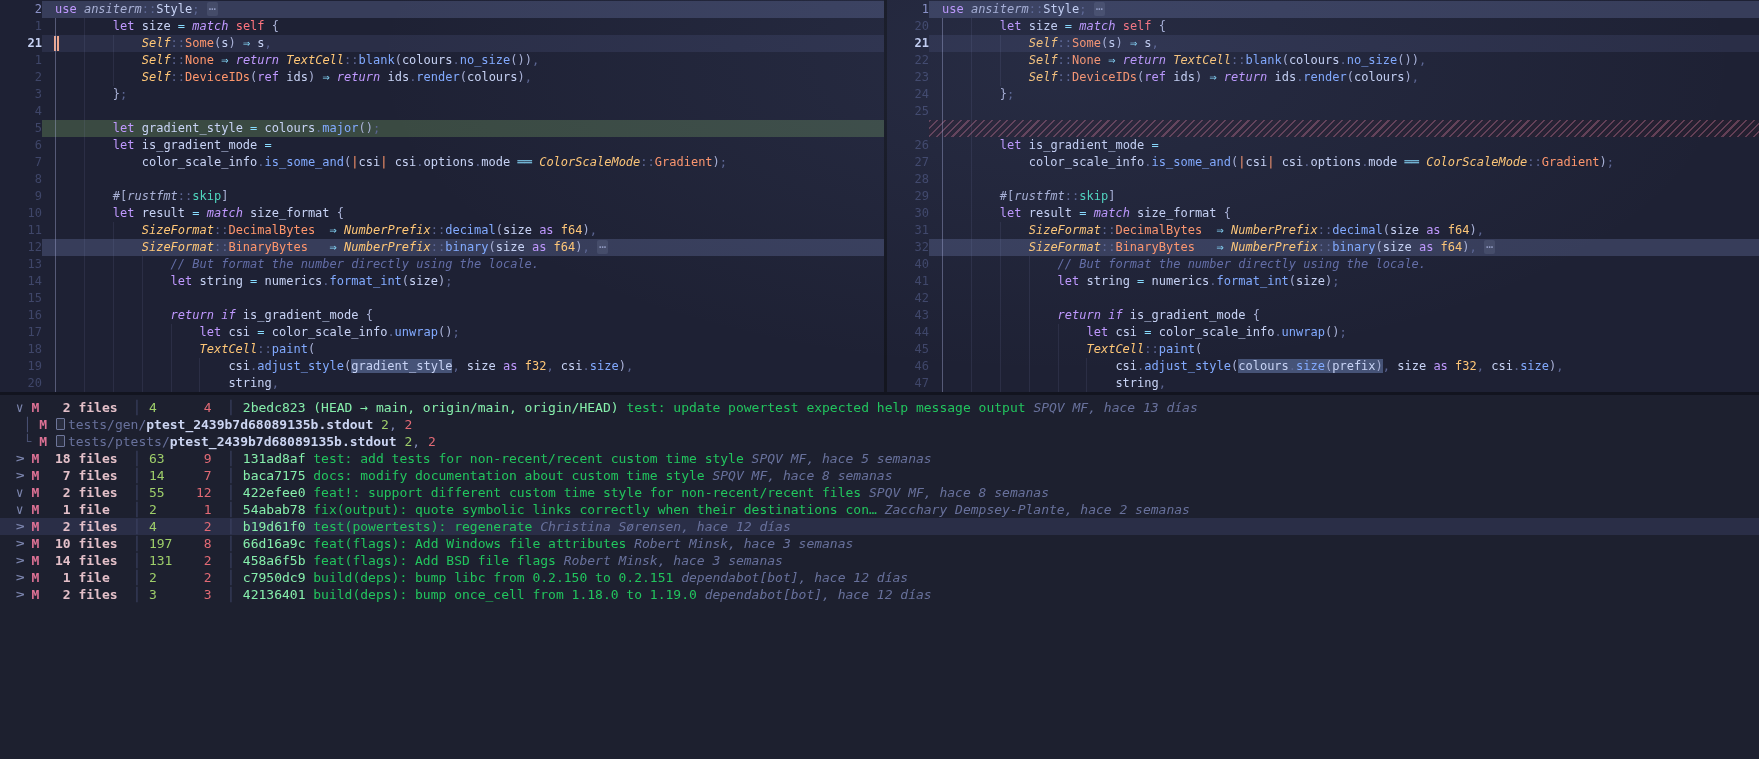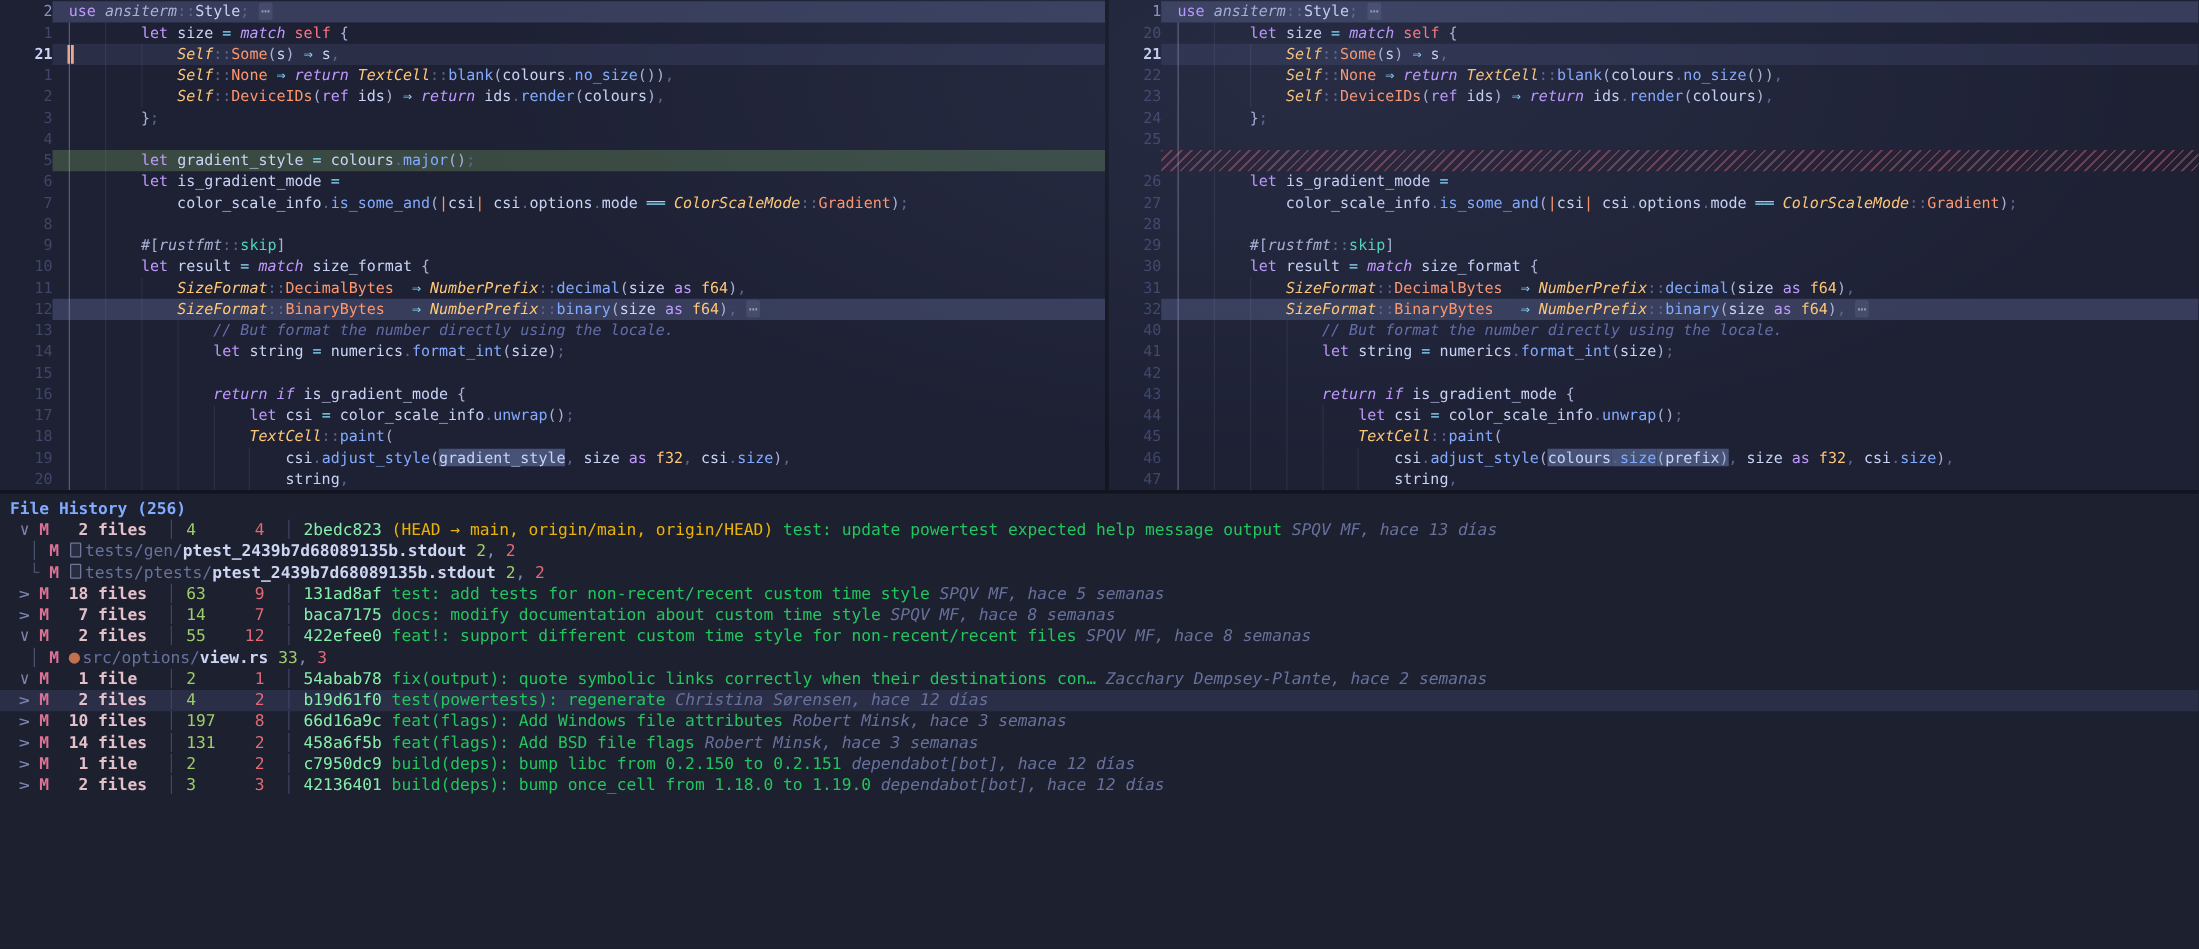--- a/index.html
+++ b/index.html
@@ -46,21 +46,21 @@
   .hr{height:17px;line-height:17px;white-space:pre;padding-left:8px;}
   .hr.sel{background:#2a2e47;}
   .pl{color:#c8d3f5}
   .ar{color:#7b84ad}
   .arr{color:#7b84ad;display:inline-block;transform:rotate(-90deg);}
   .gm{color:#de7295;font-weight:bold}
   .fl{color:#e4c0c9;font-weight:bold}
   .sep{color:#3d4466}
   .ad{color:#9ece6a}.de{color:#e26a75}
   .hs{color:#86efac}
-  .rf{color:#eab308}
+  .rf{color:#86efac}
   .su{color:#22c55e}
   .mt{color:#68719c;font-style:italic}
   .tr{color:#4a5274}
   .pd{color:#68719c;}
   .fnm{color:#ccd5f2;font-weight:bold}
   .dm{color:#828bb8}
   .icon-doc{display:inline-block;width:7px;height:10px;border:1px solid #7d86ad;border-radius:1px;margin:0 3px -1px 1px;opacity:.85;background:rgba(125,134,173,.15);}
   .icon-rs{display:inline-block;width:9px;height:9px;border-radius:50%;background:#c1714f;margin:0 2px -1px 0;}
 </style>
 </head>
@@ -267,29 +267,27 @@
         <div class="guide" style="left: 84px; top: 18px; height: 374px;"></div>
         <div class="guide" style="left: 113px; top: 35px; height: 51px;"></div>
         <div class="guide" style="left: 113px; top: 222px; height: 170px;"></div>
         <div class="guide" style="left: 142px; top: 256px; height: 136px;"></div>
         <div class="guide" style="left: 171px; top: 324px; height: 68px;"></div>
         <div class="guide" style="left: 199px; top: 358px; height: 34px;"></div>
       </div>
   </div>
   <div class="hsep"></div>
   <div class="history">
-    <div class="hh">File History (256)</div>
     <div>
         <div class="hr"><span class="tk pl"> </span><span class="tk ar">∨</span><span class="tk pl"> </span><span class="tk gm">M</span><span class="tk pl">  </span><span class="tk fl"> 2 files</span><span class="tk pl">  </span><span class="tk sep">│</span><span class="tk pl"> </span><span class="tk ad">4      </span><span class="tk de">4</span><span class="tk pl">  </span><span class="tk sep">│</span><span class="tk pl"> </span><span class="tk hs">2bedc823</span><span class="tk pl"> </span><span class="tk rf">(HEAD → main, origin/main, origin/HEAD)</span><span class="tk pl"> </span><span class="tk su">test: update powertest expected help message output</span><span class="tk pl"> </span><span class="tk mt">SPQV MF, hace 13 días</span></div>
         <div class="hr"><span class="tk pl">  </span><span class="tk tr">│</span><span class="tk pl"> </span><span class="tk gm">M</span><span class="tk pl"> </span><span class="icon-doc"></span><span class="tk pd">tests/gen/</span><span class="tk fnm">ptest_2439b7d68089135b.stdout</span><span class="tk pl"> </span><span class="tk ad">2</span><span class="tk dm">, </span><span class="tk de">2</span></div>
         <div class="hr"><span class="tk pl">  </span><span class="tk tr">└</span><span class="tk pl"> </span><span class="tk gm">M</span><span class="tk pl"> </span><span class="icon-doc"></span><span class="tk pd">tests/ptests/</span><span class="tk fnm">ptest_2439b7d68089135b.stdout</span><span class="tk pl"> </span><span class="tk ad">2</span><span class="tk dm">, </span><span class="tk de">2</span></div>
         <div class="hr"><span class="tk pl"> </span><span class="tk arr">∨</span><span class="tk pl"> </span><span class="tk gm">M</span><span class="tk pl">  </span><span class="tk fl">18 files</span><span class="tk pl">  </span><span class="tk sep">│</span><span class="tk pl"> </span><span class="tk ad">63     </span><span class="tk de">9</span><span class="tk pl">  </span><span class="tk sep">│</span><span class="tk pl"> </span><span class="tk hs">131ad8af</span><span class="tk pl"> </span><span class="tk su">test: add tests for non-recent/recent custom time style</span><span class="tk pl"> </span><span class="tk mt">SPQV MF, hace 5 semanas</span></div>
         <div class="hr"><span class="tk pl"> </span><span class="tk arr">∨</span><span class="tk pl"> </span><span class="tk gm">M</span><span class="tk pl">  </span><span class="tk fl"> 7 files</span><span class="tk pl">  </span><span class="tk sep">│</span><span class="tk pl"> </span><span class="tk ad">14     </span><span class="tk de">7</span><span class="tk pl">  </span><span class="tk sep">│</span><span class="tk pl"> </span><span class="tk hs">baca7175</span><span class="tk pl"> </span><span class="tk su">docs: modify documentation about custom time style</span><span class="tk pl"> </span><span class="tk mt">SPQV MF, hace 8 semanas</span></div>
         <div class="hr"><span class="tk pl"> </span><span class="tk ar">∨</span><span class="tk pl"> </span><span class="tk gm">M</span><span class="tk pl">  </span><span class="tk fl"> 2 files</span><span class="tk pl">  </span><span class="tk sep">│</span><span class="tk pl"> </span><span class="tk ad">55    </span><span class="tk de">12</span><span class="tk pl">  </span><span class="tk sep">│</span><span class="tk pl"> </span><span class="tk hs">422efee0</span><span class="tk pl"> </span><span class="tk su">feat!: support different custom time style for non-recent/recent files</span><span class="tk pl"> </span><span class="tk mt">SPQV MF, hace 8 semanas</span></div>
-        <div class="hr"><span class="tk pl">  </span><span class="tk tr">│</span><span class="tk pl"> </span><span class="tk gm">M</span><span class="tk pl"> </span><span class="icon-rs"></span><span class="tk pd">src/options/</span><span class="tk fnm">view.rs</span><span class="tk pl"> </span><span class="tk ad">33</span><span class="tk dm">, </span><span class="tk de">3</span></div>
         <div class="hr"><span class="tk pl"> </span><span class="tk ar">∨</span><span class="tk pl"> </span><span class="tk gm">M</span><span class="tk pl">  </span><span class="tk fl"> 1 file </span><span class="tk pl">  </span><span class="tk sep">│</span><span class="tk pl"> </span><span class="tk ad">2      </span><span class="tk de">1</span><span class="tk pl">  </span><span class="tk sep">│</span><span class="tk pl"> </span><span class="tk hs">54abab78</span><span class="tk pl"> </span><span class="tk su">fix(output): quote symbolic links correctly when their destinations con…</span><span class="tk pl"> </span><span class="tk mt">Zacchary Dempsey-Plante, hace 2 semanas</span></div>
         <div class="hr sel"><span class="tk pl"> </span><span class="tk arr">∨</span><span class="tk pl"> </span><span class="tk gm">M</span><span class="tk pl">  </span><span class="tk fl"> 2 files</span><span class="tk pl">  </span><span class="tk sep">│</span><span class="tk pl"> </span><span class="tk ad">4      </span><span class="tk de">2</span><span class="tk pl">  </span><span class="tk sep">│</span><span class="tk pl"> </span><span class="tk hs">b19d61f0</span><span class="tk pl"> </span><span class="tk su">test(powertests): regenerate</span><span class="tk pl"> </span><span class="tk mt">Christina Sørensen, hace 12 días</span></div>
         <div class="hr"><span class="tk pl"> </span><span class="tk arr">∨</span><span class="tk pl"> </span><span class="tk gm">M</span><span class="tk pl">  </span><span class="tk fl">10 files</span><span class="tk pl">  </span><span class="tk sep">│</span><span class="tk pl"> </span><span class="tk ad">197    </span><span class="tk de">8</span><span class="tk pl">  </span><span class="tk sep">│</span><span class="tk pl"> </span><span class="tk hs">66d16a9c</span><span class="tk pl"> </span><span class="tk su">feat(flags): Add Windows file attributes</span><span class="tk pl"> </span><span class="tk mt">Robert Minsk, hace 3 semanas</span></div>
         <div class="hr"><span class="tk pl"> </span><span class="tk arr">∨</span><span class="tk pl"> </span><span class="tk gm">M</span><span class="tk pl">  </span><span class="tk fl">14 files</span><span class="tk pl">  </span><span class="tk sep">│</span><span class="tk pl"> </span><span class="tk ad">131    </span><span class="tk de">2</span><span class="tk pl">  </span><span class="tk sep">│</span><span class="tk pl"> </span><span class="tk hs">458a6f5b</span><span class="tk pl"> </span><span class="tk su">feat(flags): Add BSD file flags</span><span class="tk pl"> </span><span class="tk mt">Robert Minsk, hace 3 semanas</span></div>
         <div class="hr"><span class="tk pl"> </span><span class="tk arr">∨</span><span class="tk pl"> </span><span class="tk gm">M</span><span class="tk pl">  </span><span class="tk fl"> 1 file </span><span class="tk pl">  </span><span class="tk sep">│</span><span class="tk pl"> </span><span class="tk ad">2      </span><span class="tk de">2</span><span class="tk pl">  </span><span class="tk sep">│</span><span class="tk pl"> </span><span class="tk hs">c7950dc9</span><span class="tk pl"> </span><span class="tk su">build(deps): bump libc from 0.2.150 to 0.2.151</span><span class="tk pl"> </span><span class="tk mt">dependabot[bot], hace 12 días</span></div>
         <div class="hr"><span class="tk pl"> </span><span class="tk arr">∨</span><span class="tk pl"> </span><span class="tk gm">M</span><span class="tk pl">  </span><span class="tk fl"> 2 files</span><span class="tk pl">  </span><span class="tk sep">│</span><span class="tk pl"> </span><span class="tk ad">3      </span><span class="tk de">3</span><span class="tk pl">  </span><span class="tk sep">│</span><span class="tk pl"> </span><span class="tk hs">42136401</span><span class="tk pl"> </span><span class="tk su">build(deps): bump once_cell from 1.18.0 to 1.19.0</span><span class="tk pl"> </span><span class="tk mt">dependabot[bot], hace 12 días</span></div>
       </div>
   </div>
 </div>
 

